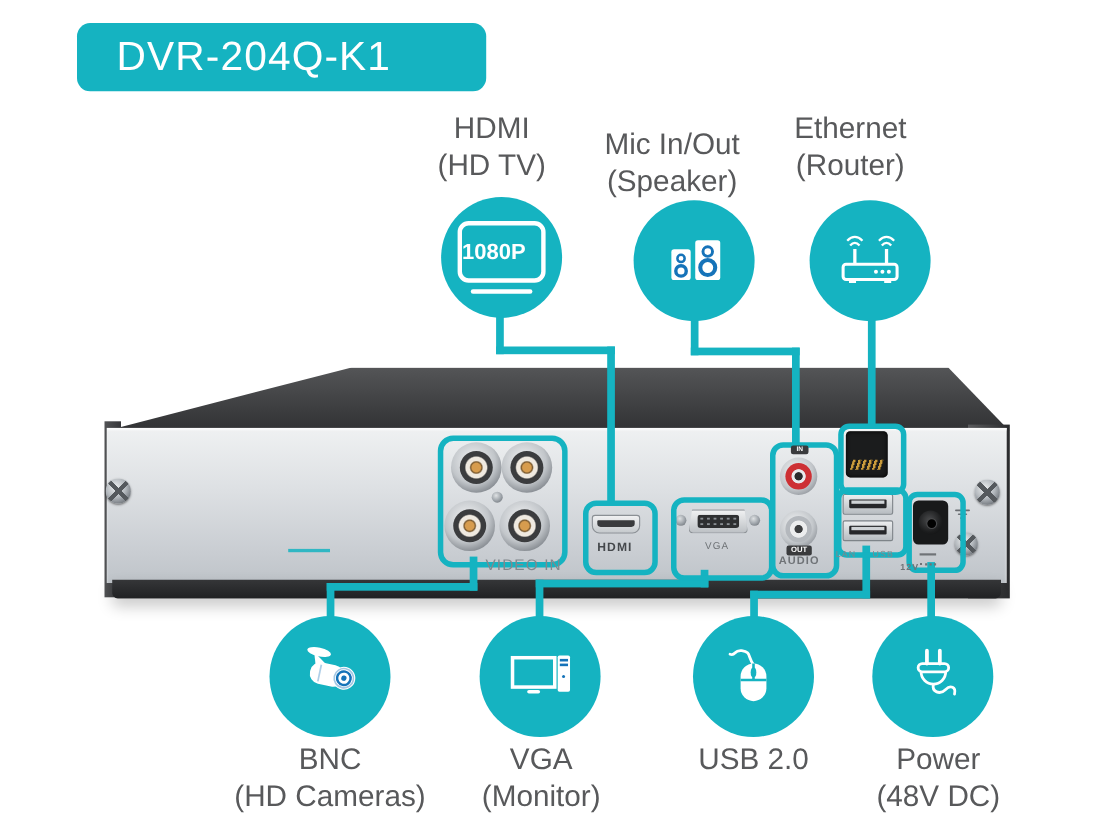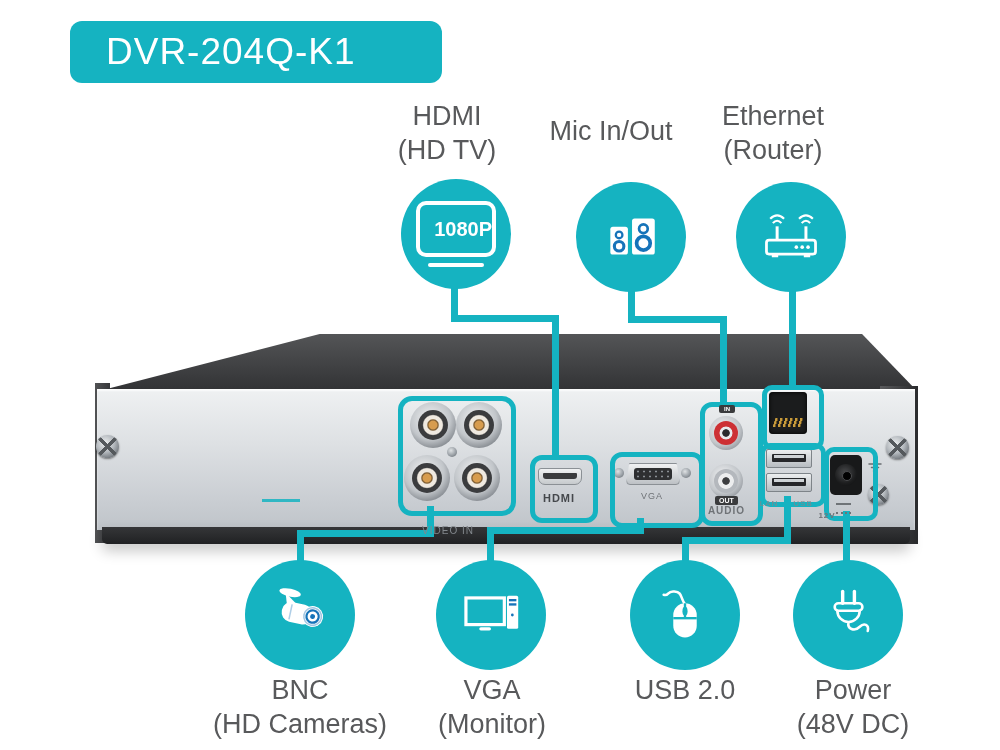--- a/index.html
+++ b/index.html
@@ -15,21 +15,21 @@
     line-height:62px;padding-left:36px;box-sizing:border-box;}
   
   .lbl{position:absolute;color:var(--label);font-size:27px;line-height:34px;text-align:center;}
   
   .line{position:absolute;background:var(--accent);z-index:3;}
   
   .circle{position:absolute;width:110px;height:110px;border-radius:50%;background:var(--accent);
     display:flex;align-items:center;justify-content:center;z-index:4;}
   .tvbox{display:flex;flex-direction:column;align-items:center;}
   .tvframe{width:72px;height:48px;border:4px solid #fff;border-radius:10px;
-    display:flex;align-items:center;justify-content:flex-end;}
+    display:flex;align-items:center;justify-content:flex-start;}
   .tvframe span{color:#fff;font-weight:bold;font-size:20px;}
   .tvstand{width:56px;height:4px;background:#fff;margin-top:6px;border-radius:2px;}
   
   .dev-top{position:absolute;left:95px;top:334px;width:823px;height:58px;z-index:1;
     background:linear-gradient(180deg,#545557,#3b3c3e 70%,#313234);
     clip-path:polygon(27.3% 0,93.2% 0,100% 100%,0 100%);}
   .dev-panel{position:absolute;left:97px;top:389px;width:818px;height:141px;z-index:1;
     background:linear-gradient(180deg,#eff1f2 0%,#dde0e3 40%,#c9cdd2 80%,#bfc4c9 100%);
     box-shadow:inset 0 2px 2px rgba(255,255,255,.8);}
   .dev-bottom{position:absolute;left:102px;top:527px;width:808px;height:17px;z-index:1;
@@ -103,20 +103,21 @@
   <div class="badge">
     <span>DVR-204Q-K1</span>
   </div>
 
   <div class="lbl" style="left:357px;top:99px;width:180px;">
     <div>HDMI</div>
     <div>(HD TV)</div>
   </div>
   <div class="lbl" style="left:506px;top:84px;width:210px;margin-top:30px;">
     <div>Mic In/Out</div>
+    <div>(Speaker)</div>
   </div>
   <div class="lbl" style="left:683px;top:99px;width:180px;">
     <div>Ethernet</div>
     <div>(Router)</div>
   </div>
 
   <div class="line" style="left:451px;top:286px;width:7px;height:36px;"></div>
   <div class="line" style="left:451px;top:315px;width:108px;height:7px;"></div>
   <div class="line" style="left:552px;top:315px;width:7px;height:144px;"></div>
   <div class="line" style="left:628px;top:289px;width:7px;height:34px;"></div>
@@ -187,21 +188,21 @@
     </g>
   </svg>
   <div class="panel-print"></div>
 
   <div class="portbox" style="left:398px;top:396px;width:108px;height:110px;"></div>
   <div class="bnc" style="left:410px;top:402px;"></div>
   <div class="bnc" style="left:456px;top:402px;"></div>
   <div class="bnc" style="left:404px;top:455px;"></div>
   <div class="bnc" style="left:454px;top:455px;"></div>
   <div class="mini-screw" style="left:447px;top:447px;"></div>
-  <div class="ptxt" style="left:408px;top:505px;width:80px;font-size:10px;margin-top:20px;">VIDEO IN</div>
+  <div class="ptxt" style="left:436px;top:505px;width:80px;font-size:14px;">VIDEO IN</div>
 
   <div class="portbox" style="left:530px;top:455px;width:58px;height:58px;border-radius:12px;"></div>
   <div class="hdmiport"></div>
   <div class="ptxt" style="left:531px;top:492px;width:56px;font-size:11px;font-weight:bold;color:#45484c;">HDMI</div>
 
   <div class="portbox" style="left:610px;top:452px;width:84px;height:66px;border-radius:12px;"></div>
   <div class="vgaport"></div>
   <div class="mini-screw" style="left:614px;top:468px;"></div>
   <div class="mini-screw" style="left:681px;top:468px;"></div>
   <div class="ptxt" style="left:622px;top:491px;width:60px;font-size:9px;color:#6f7377;">VGA</div>

